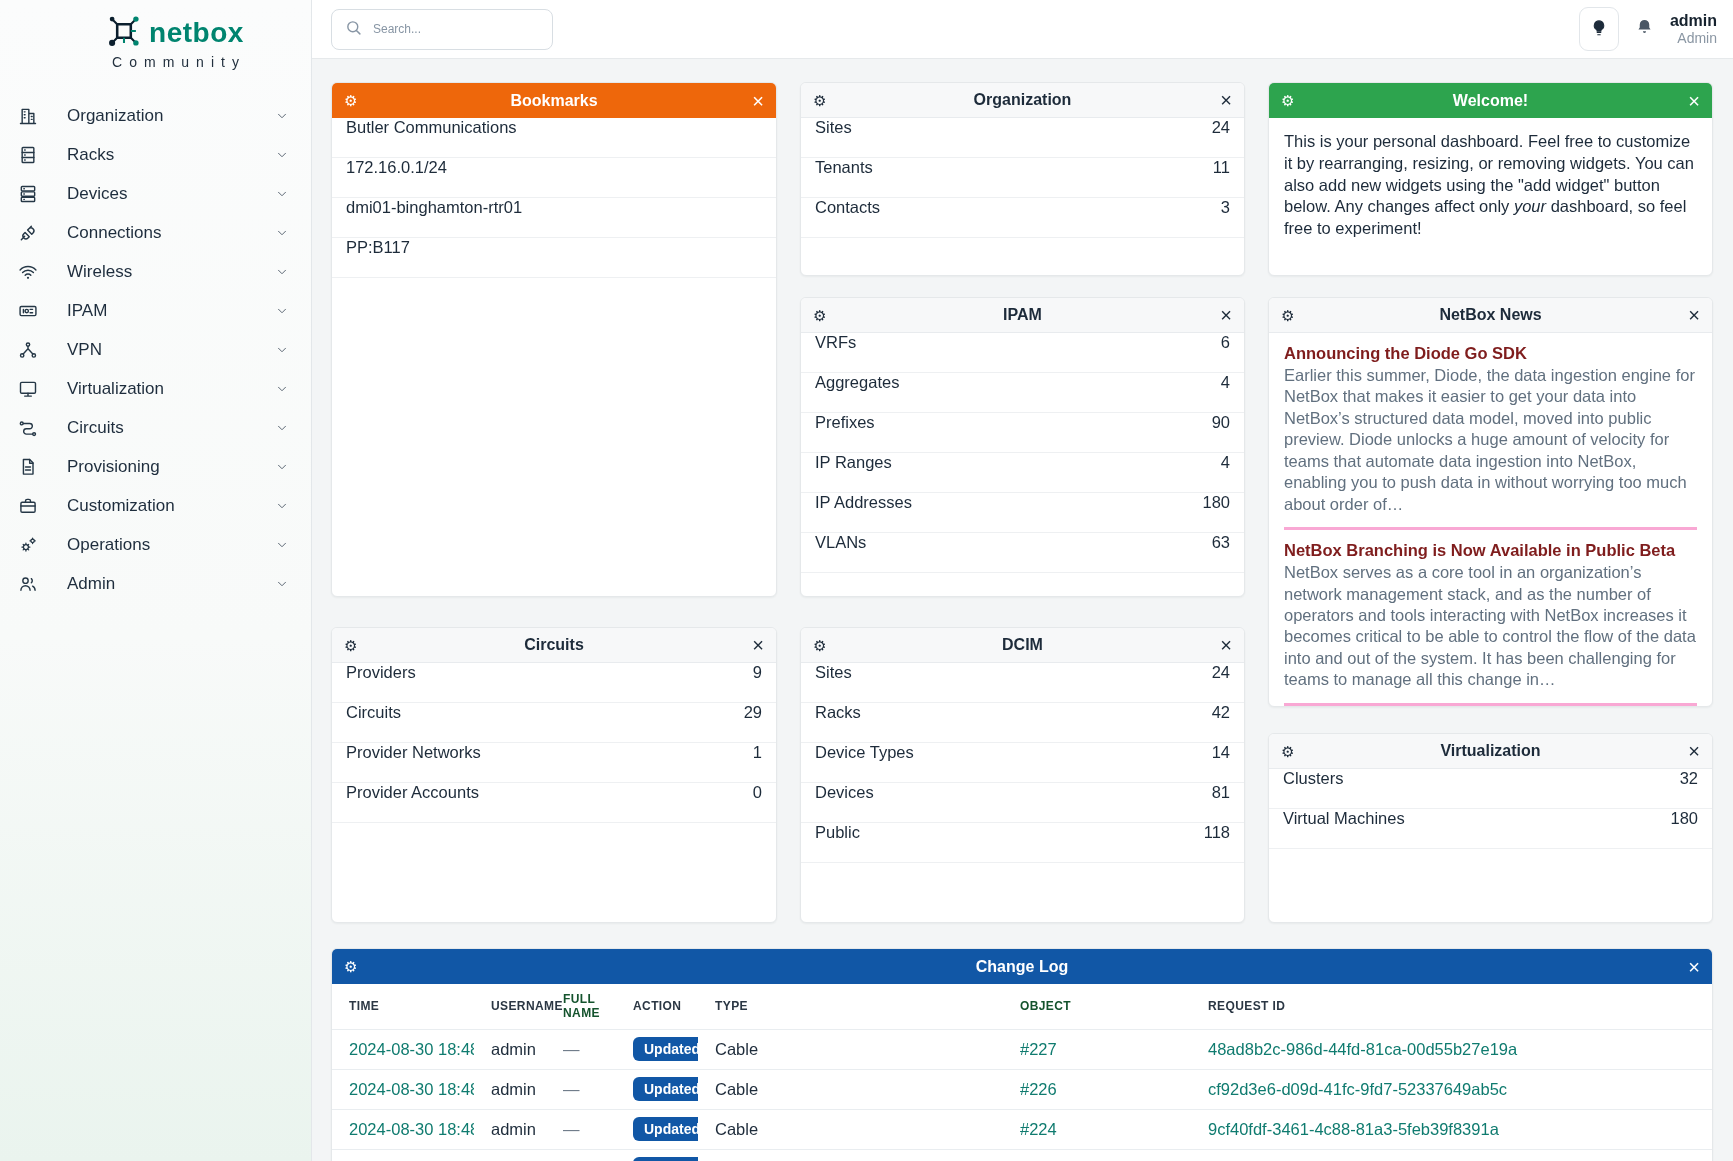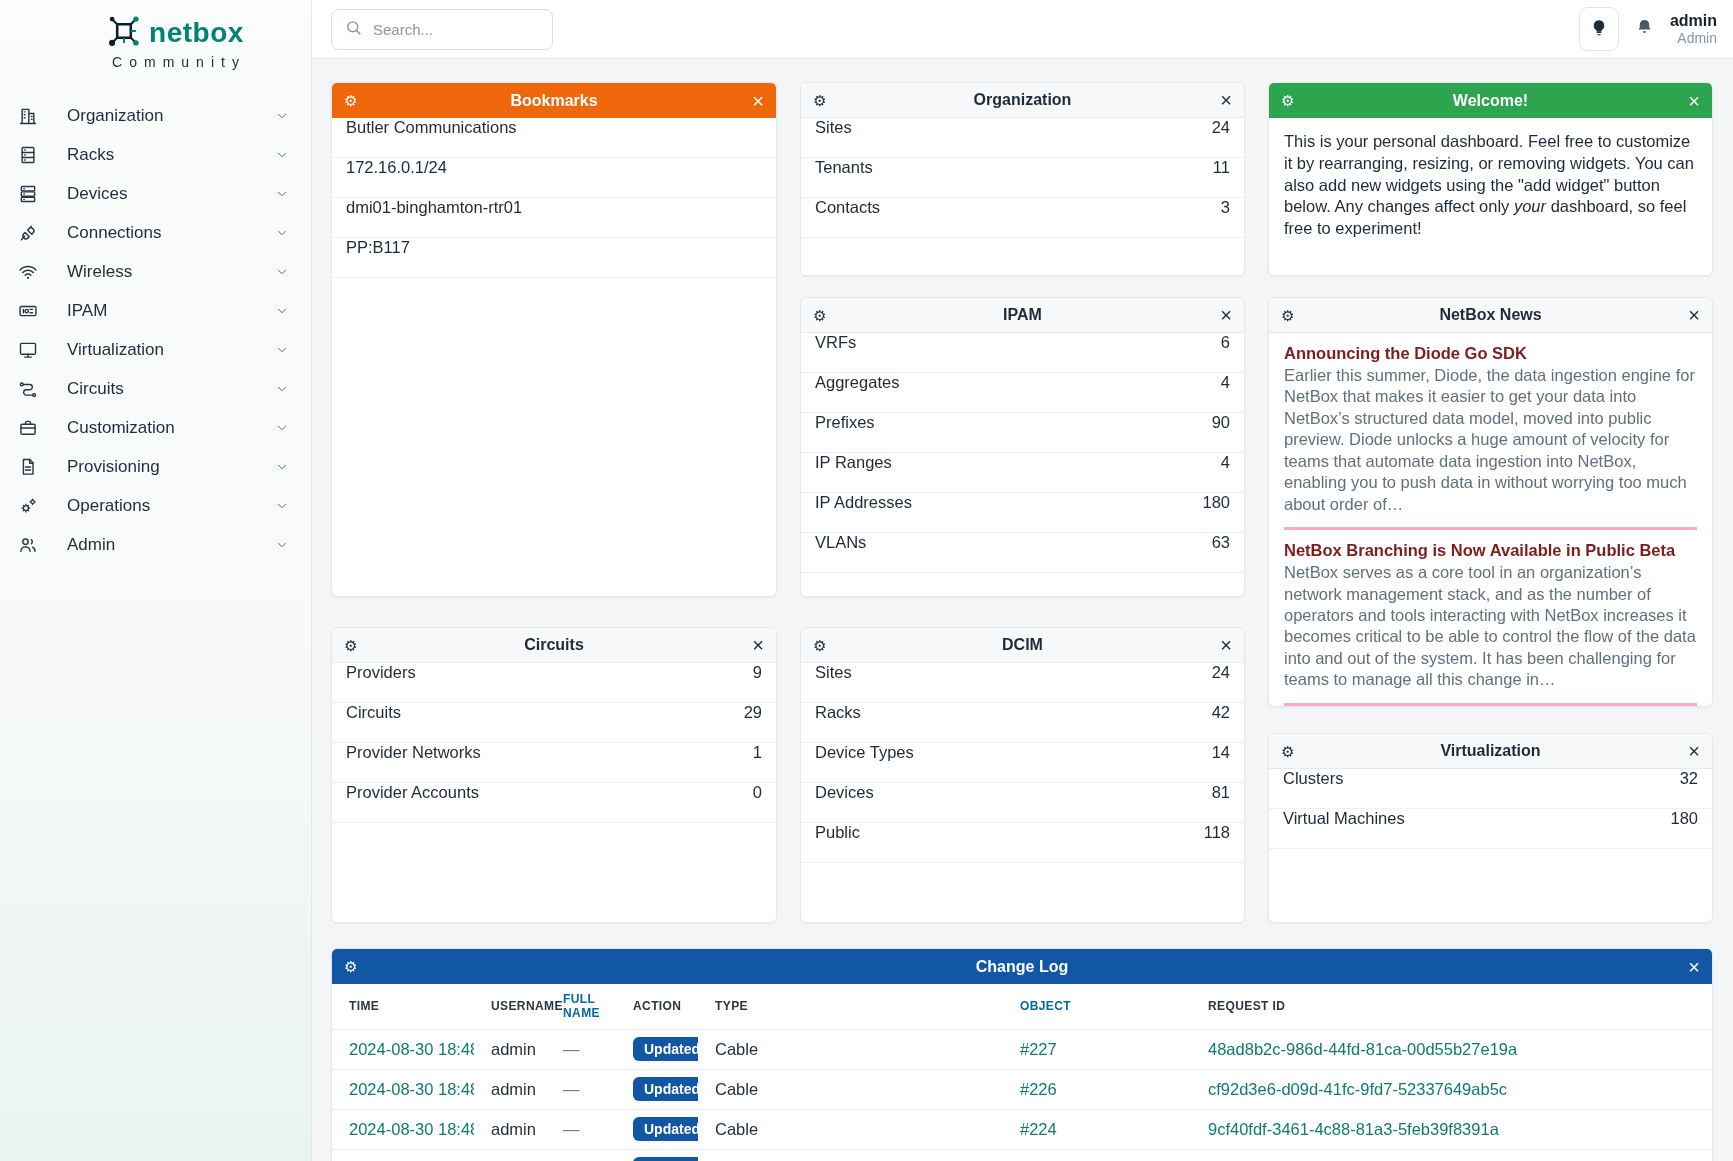--- a/index.html
+++ b/index.html
@@ -18,21 +18,21 @@
   .nav-icon { width:20px; height:20px; flex:0 0 20px; display:flex; align-items:center; justify-content:center; }
   .nav-label { margin-left:29px; font-size:17px; color:#1e2d3d; }
   .nav-chevron { margin-left:auto; display:flex; }
 
   
   .main { flex:1; display:flex; flex-direction:column; min-width:0; }
   .topbar { height:59px; flex:0 0 59px; background:#fff; border-bottom:1px solid #e6e9eb;
             display:flex; align-items:center; padding:0 16px 0 19px; }
   .search-box { width:222px; height:41px; border:1px solid #d8dee3; border-radius:8px; background:#fff;
                 display:flex; align-items:center; gap:11px; padding:0 13px; }
-  .search-box input { border:none; outline:none; width:100%; font-size:15px; font-family:inherit; color:#30404f; background:transparent; }
+  .search-box input { border:none; outline:none; width:100%; font-size:12px; font-family:inherit; color:#30404f; background:transparent; }
   .search-box input::placeholder { color:#8795a4; }
   .top-right { margin-left:auto; display:flex; align-items:center; gap:16px; }
   .bulb-btn { width:40px; height:44px; border:1px solid #e2e6ea; border-radius:9px; background:#fff;
               display:flex; align-items:center; justify-content:center; cursor:pointer; }
   .bell-btn { display:flex; align-items:center; cursor:pointer; }
   .user-block { text-align:right; line-height:1.2; cursor:pointer; }
   .user-name { font-size:16px; font-weight:700; color:#16222e; }
   .user-role { font-size:14px; color:#8a96a3; }
 
   
@@ -74,21 +74,21 @@
   .w-dcim      { height:296px; }
   .w-welcome   { height:194px; margin-bottom:21px; }
   .w-news      { height:410px; margin-bottom:26px; }
   .w-virtualization { height:190px; }
 
   
   .w-changelog { width:1382px; margin-top:25px; height:245px; }
   table { border-collapse:collapse; width:100%; table-layout:fixed; }
   th { text-align:left; font-size:12px; font-weight:700; letter-spacing:.4px; color:#2b3744;
        height:45px; vertical-align:middle; padding:0 8px 0 17px; }
-  th.dim { color:#0369a1; }
+  th.dim { color:#14532d; }
   td { height:40px; vertical-align:middle; font-size:16.5px; color:#1d2b3a;
        padding:0 8px 0 17px; border-top:1px solid #e9edf0; white-space:nowrap; overflow:hidden; }
   .link { color:#0f7b6f; cursor:pointer; }
   .dash { color:#6d7a88; }
   .badge { display:inline-block; background:#1157a6; color:#fff; font-size:14px; font-weight:600;
            padding:4px 11px; border-radius:6px; line-height:1.2; }
   .c-time{width:142px}.c-user{width:72px}.c-full{width:70px}.c-action{width:82px}
   .c-type{width:305px}.c-object{width:188px}
 
   svg.icn { stroke:#253746; stroke-width:1.7; fill:none; stroke-linecap:round; stroke-linejoin:round; }
@@ -197,20 +197,36 @@
       <span class="nav-label">IPAM</span>
       <span class="nav-chevron">
           <svg class="icn" width="14" height="14" viewBox="0 0 24 24" style="stroke:#5b6673">
             <path d="M6 9l6 6 6-6"></path>
           </svg>
         </span>
     </div>
     <div class="nav-item">
       <span class="nav-icon">
           <svg class="icn" width="20" height="20" viewBox="0 0 24 24">
+            <circle cx="12" cy="5.5" r="2"></circle>
+            <circle cx="5" cy="18.5" r="2"></circle>
+            <circle cx="19" cy="18.5" r="2"></circle>
+            <path d="M12 7.5v3M12 10.5l-5.8 6.3M12 10.5l5.8 6.3"></path>
+          </svg>
+        </span>
+      <span class="nav-label">VPN</span>
+      <span class="nav-chevron">
+          <svg class="icn" width="14" height="14" viewBox="0 0 24 24" style="stroke:#5b6673">
+            <path d="M6 9l6 6 6-6"></path>
+          </svg>
+        </span>
+    </div>
+    <div class="nav-item">
+      <span class="nav-icon">
+          <svg class="icn" width="20" height="20" viewBox="0 0 24 24">
             <rect x="3" y="4" width="18" height="13" rx="1.5"></rect>
             <path d="M12 17v3.5M8 20.5h8"></path>
           </svg>
         </span>
       <span class="nav-label">Virtualization</span>
       <span class="nav-chevron">
           <svg class="icn" width="14" height="14" viewBox="0 0 24 24" style="stroke:#5b6673">
             <path d="M6 9l6 6 6-6"></path>
           </svg>
         </span>
@@ -226,39 +242,39 @@
       <span class="nav-label">Circuits</span>
       <span class="nav-chevron">
           <svg class="icn" width="14" height="14" viewBox="0 0 24 24" style="stroke:#5b6673">
             <path d="M6 9l6 6 6-6"></path>
           </svg>
         </span>
     </div>
     <div class="nav-item">
       <span class="nav-icon">
           <svg class="icn" width="20" height="20" viewBox="0 0 24 24">
+            <path d="M6.5 3H14l4 4v13.5H6.5z"></path>
+            <path d="M14 3v4.5h4M9 12h6M9 15.5h6"></path>
+          </svg>
+        </span>
+      <span class="nav-label">Provisioning</span>
+      <span class="nav-chevron">
+          <svg class="icn" width="14" height="14" viewBox="0 0 24 24" style="stroke:#5b6673">
+            <path d="M6 9l6 6 6-6"></path>
+          </svg>
+        </span>
+    </div>
+    <div class="nav-item">
+      <span class="nav-icon">
+          <svg class="icn" width="20" height="20" viewBox="0 0 24 24">
             <rect x="3.5" y="7.5" width="17" height="12" rx="1.5"></rect>
             <path d="M9 7.5V6a2 2 0 0 1 2-2h2a2 2 0 0 1 2 2v1.5M3.5 12h17"></path>
           </svg>
         </span>
       <span class="nav-label">Customization</span>
-      <span class="nav-chevron">
-          <svg class="icn" width="14" height="14" viewBox="0 0 24 24" style="stroke:#5b6673">
-            <path d="M6 9l6 6 6-6"></path>
-          </svg>
-        </span>
-    </div>
-    <div class="nav-item">
-      <span class="nav-icon">
-          <svg class="icn" width="20" height="20" viewBox="0 0 24 24">
-            <path d="M6.5 3H14l4 4v13.5H6.5z"></path>
-            <path d="M14 3v4.5h4M9 12h6M9 15.5h6"></path>
-          </svg>
-        </span>
-      <span class="nav-label">Provisioning</span>
       <span class="nav-chevron">
           <svg class="icn" width="14" height="14" viewBox="0 0 24 24" style="stroke:#5b6673">
             <path d="M6 9l6 6 6-6"></path>
           </svg>
         </span>
     </div>
     <div class="nav-item">
       <span class="nav-icon">
           <svg class="icn" width="20" height="20" viewBox="0 0 24 24" style="stroke-width:1.5">
             <circle cx="9.5" cy="14.5" r="3"></circle>

